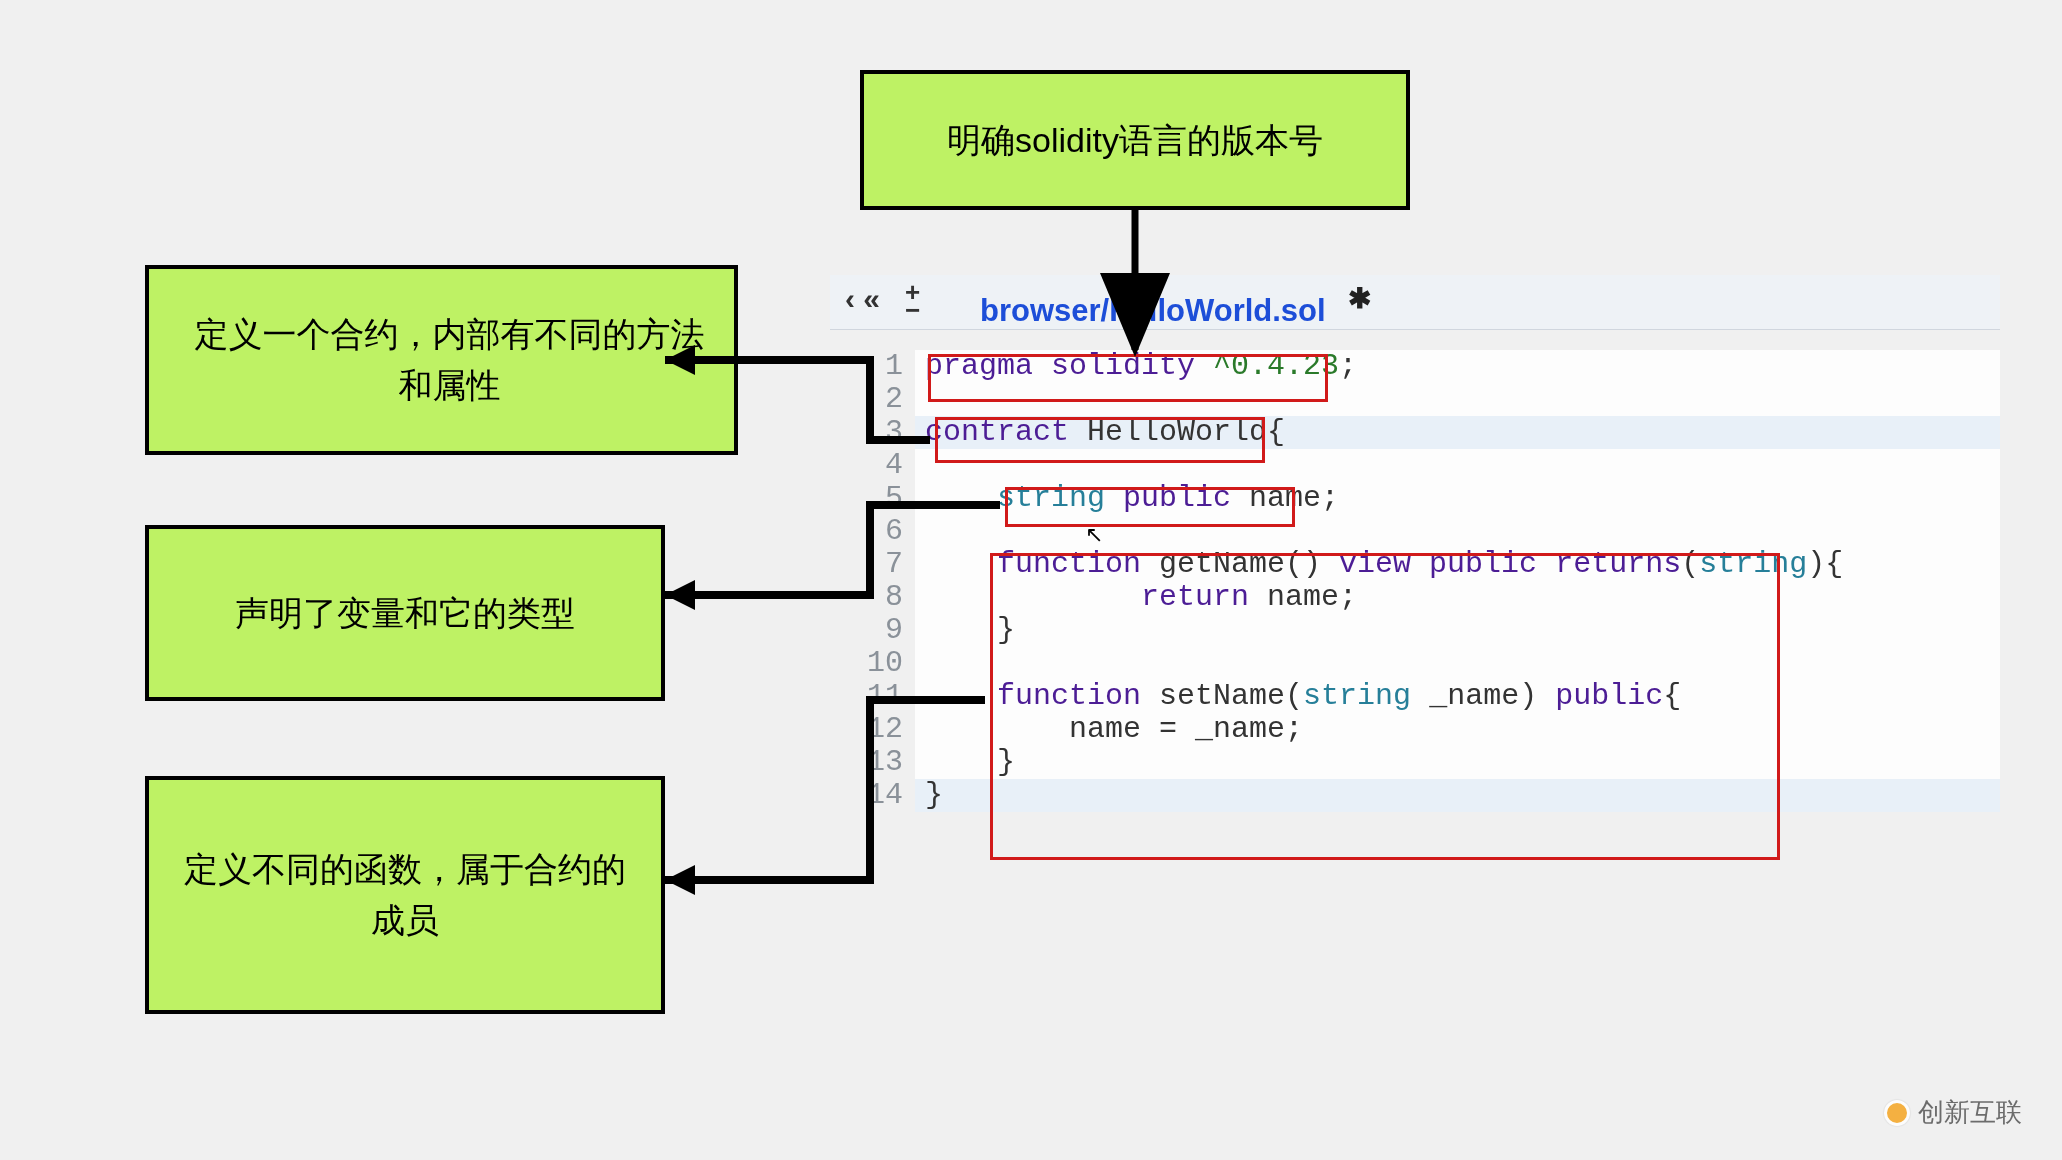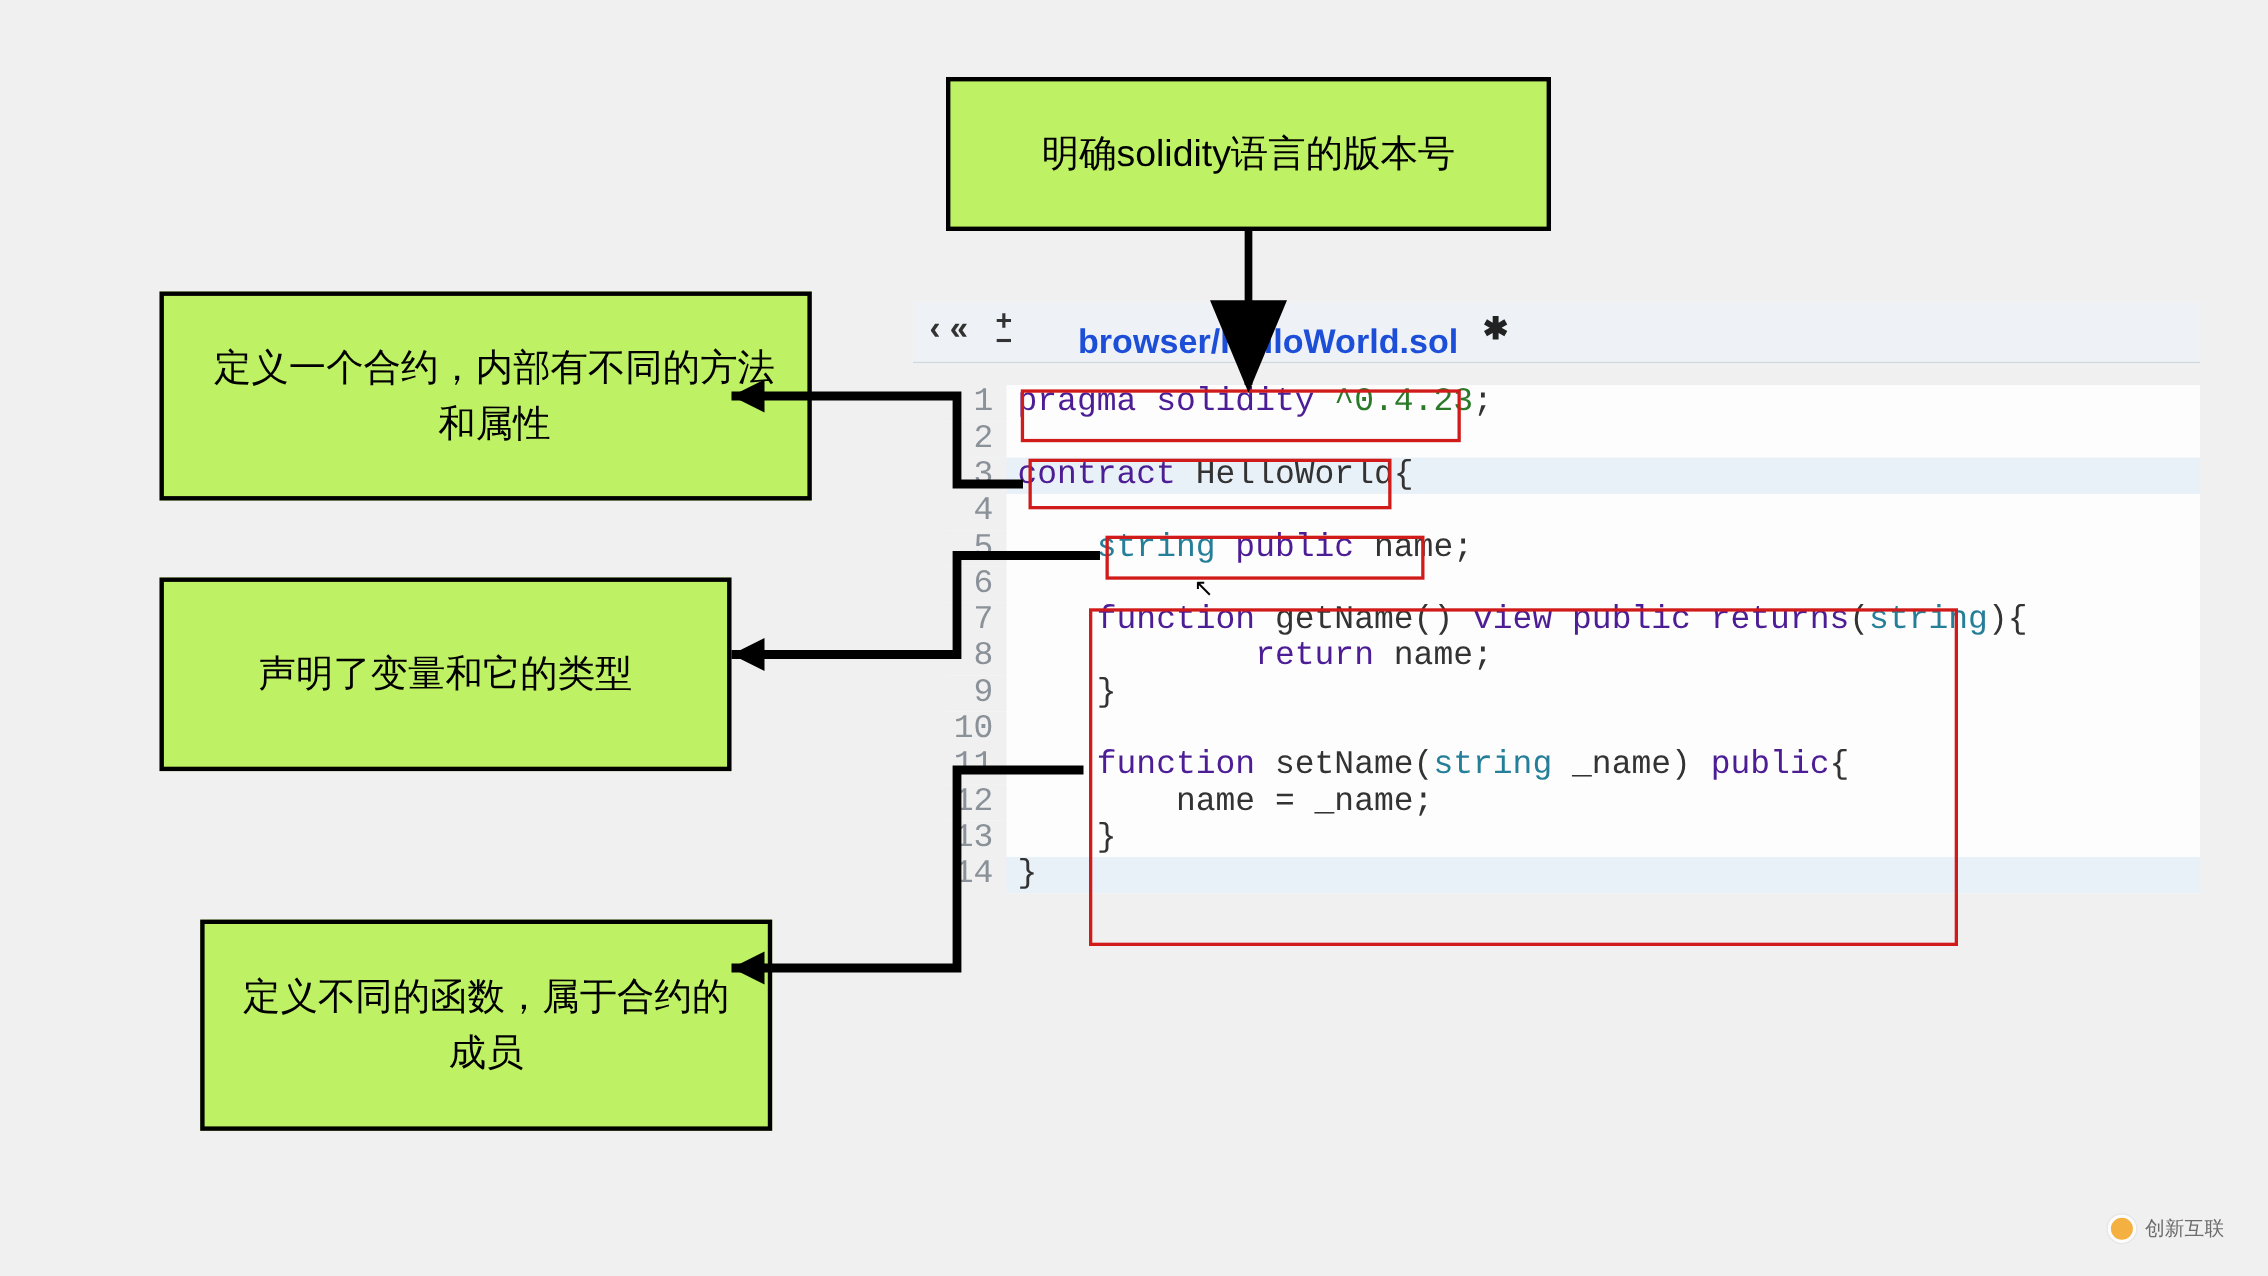--- a/index.html
+++ b/index.html
@@ -115,21 +115,21 @@
     }
     .watermark-dot {
       width: 26px;
       height: 26px;
       border-radius: 50%;
       background: #f5a623;
       border: 3px solid #fff;
       box-shadow: 0 0 2px rgba(0,0,0,0.2);
     }
     .watermark-text {
-      font-size: 18px;
+      font-size: 26px;
       color: #555;
       font-weight: 500;
     }
     svg.arrows {
       position: absolute;
       top: 0;
       left: 0;
       width: 2062px;
       height: 1160px;
       pointer-events: none;
@@ -152,21 +152,21 @@
   </div>
 
   <div class="annotation-box" style="left:145px; top:265px; width:593px; height:190px;padding-left:36px;">
     <span>定义一个合约，内部有不同的方法和属性</span>
   </div>
 
   <div class="annotation-box" style="left:145px; top:525px; width:520px; height:176px;">
     <span>声明了变量和它的类型</span>
   </div>
 
-  <div class="annotation-box" style="left:145px; top:836px; width:520px; height:192px;margin-left:37px;">
+  <div class="annotation-box" style="left:145px; top:776px; width:520px; height:238px;">
     <span>定义不同的函数，属于合约的成员</span>
   </div>
 
   <div class="tab-strip"></div>
   <div class="tab-icons">
     <span>‹</span>
     <span>«</span>
     &nbsp;
     <span style="display:inline-block;vertical-align:middle;line-height:18px;">
       <span style="display:block;font-size:26px;">+</span>

